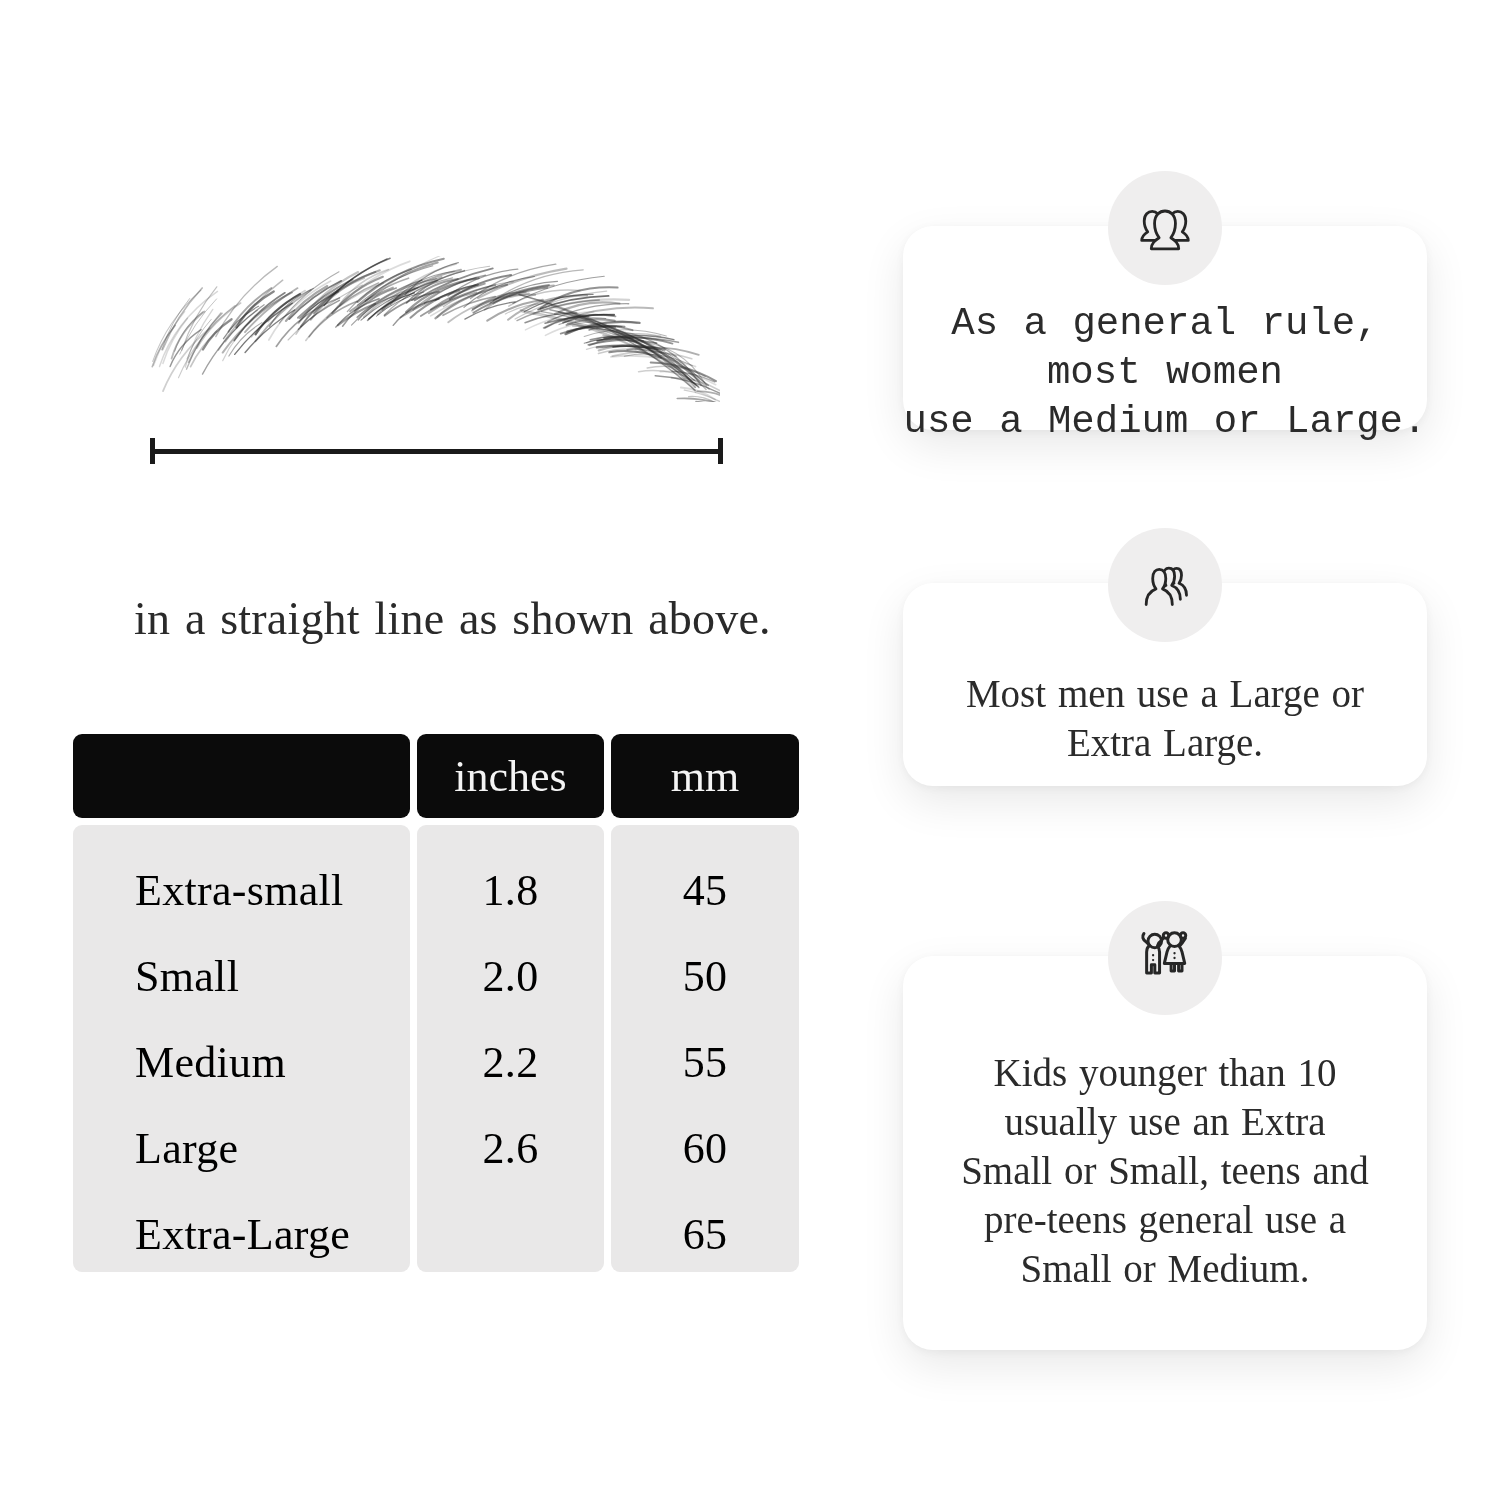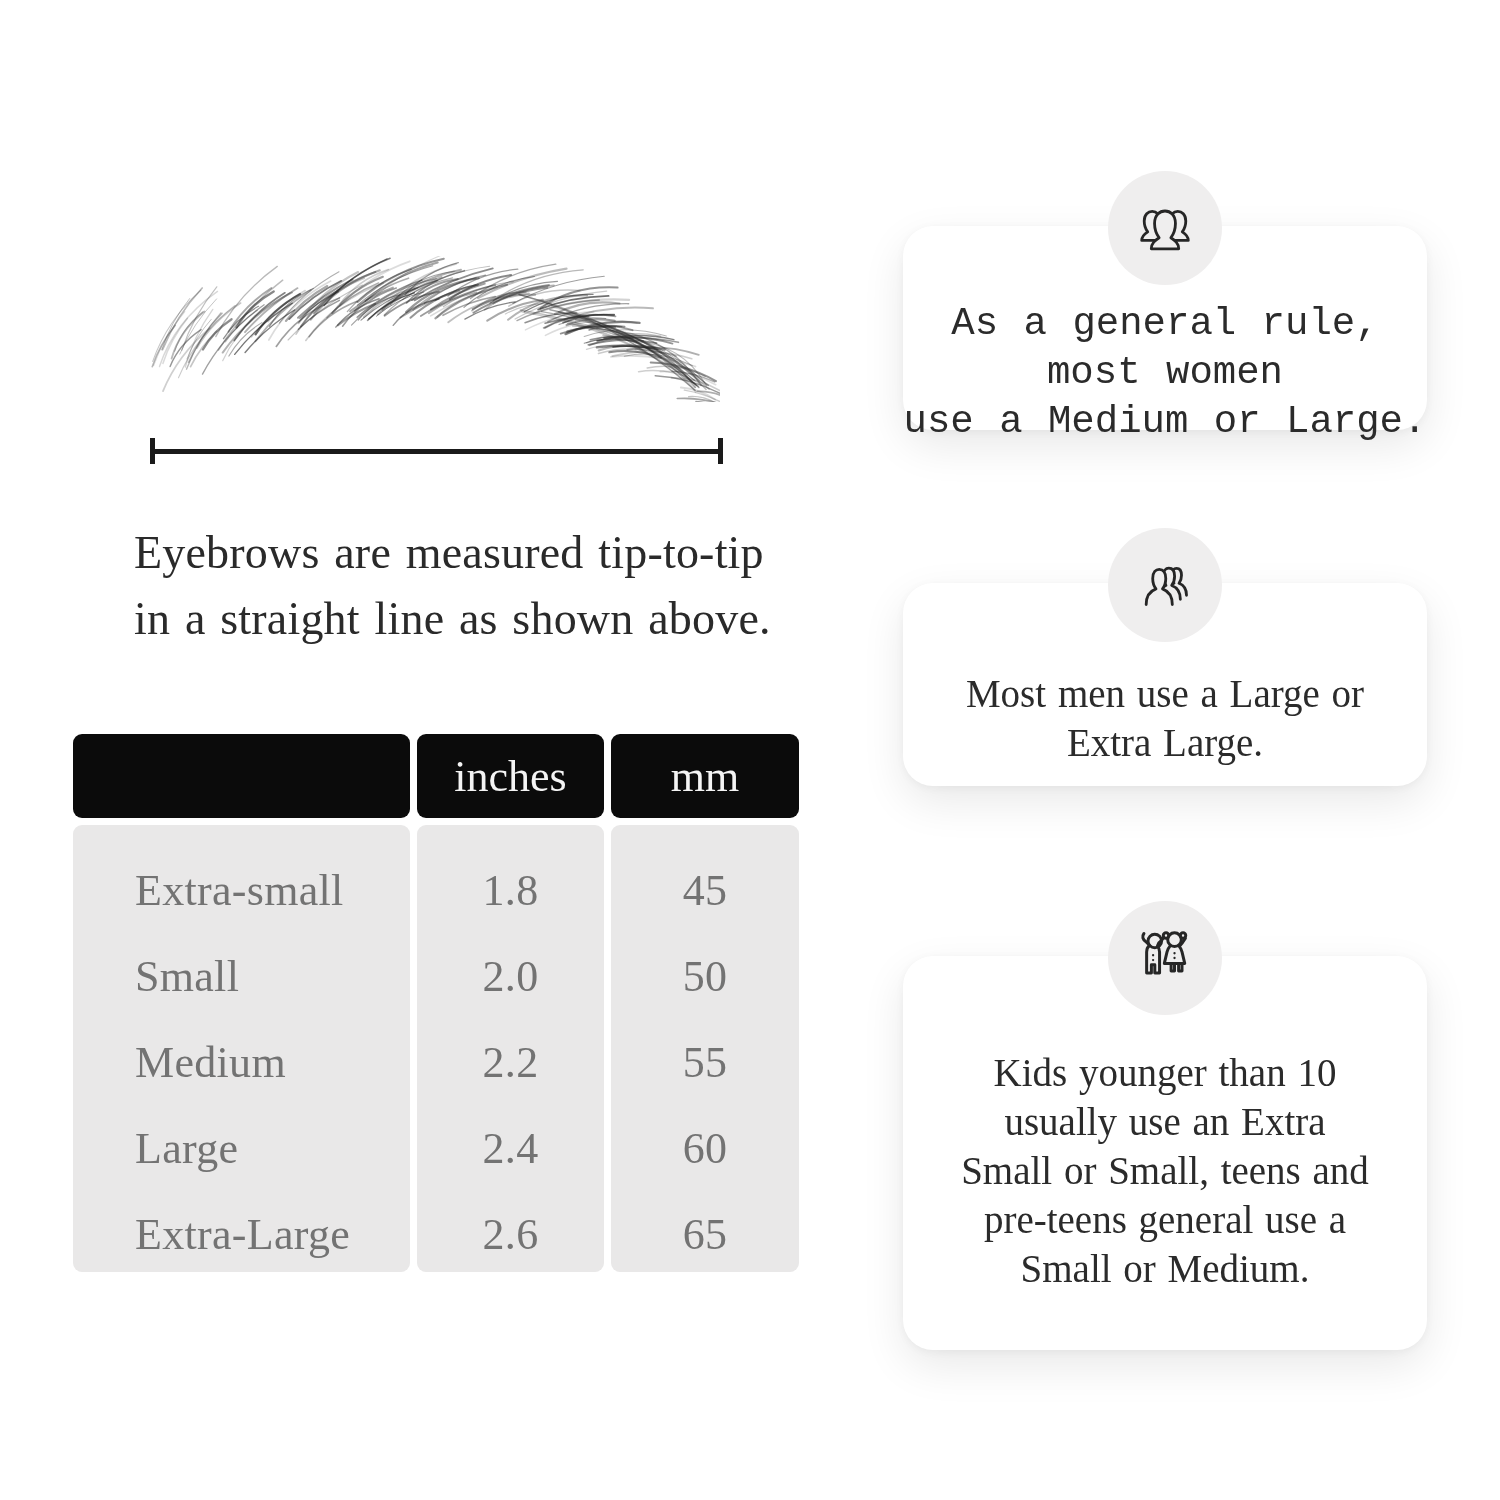--- a/index.html
+++ b/index.html
@@ -30,21 +30,21 @@
   .tbody{margin-top:7px;}
   .th{
     height:84px;background:var(--table-header-bg);border-radius:9px;
     display:flex;align-items:center;justify-content:center;
     color:#f4f4f4;font-size:44px;
   }
   .tcol{
     background:var(--table-body-bg);border-radius:9px;height:447px;
     padding-top:22px;box-sizing:border-box;
   }
-  .trow{height:86px;display:flex;align-items:center;font-size:44px;color:#737373;letter-spacing:.3px;}
+  .trow{height:86px;display:flex;align-items:center;font-size:44px;color:#000000;letter-spacing:.3px;}
   .tcol-labels .trow{padding-left:62px;}
   .tcol-center .trow{justify-content:center;}
   
   .card{
     position:absolute;left:903px;width:524px;background:var(--card-bg);border-radius:30px;
     box-shadow:0 2px 8px rgba(0,0,0,.045), 0 16px 44px rgba(0,0,0,.09);
     box-sizing:border-box;text-align:center;
     font-size:39px;line-height:49px;color:#2b2b2b;word-spacing:2px;
   }
   .card-women{top:226px;height:204px;padding-top:74px;font-family:Liberation Mono, monospace;}
@@ -276,21 +276,21 @@
       <path d="M48.9 103.0 Q57.2 81.3 73.2 63.4" fill="none" stroke="#3a3a3a" stroke-width="0.96" stroke-opacity="0.32" stroke-linecap="round"></path>
     </svg>
 
   <div class="mline">
     <span class="mcap"></span>
     <span class="mbar"></span>
     <span class="mcap"></span>
   </div>
 
   <p class="caption">
-    <span>Eyebrows are measured tip-to-tip</span><br>
+    <br>
     <span>in a straight line as shown above.</span>
   </p>
 
   <div class="size-table">
     <div class="thead">
       <div class="th"></div>
       <div class="th">inches</div>
       <div class="th">mm</div>
     </div>
     <div class="tbody">
@@ -298,21 +298,20 @@
         <div class="trow">Extra-small</div>
         <div class="trow">Small</div>
         <div class="trow">Medium</div>
         <div class="trow">Large</div>
         <div class="trow">Extra-Large</div>
       </div>
       <div class="tcol tcol-center">
         <div class="trow">1.8</div>
         <div class="trow">2.0</div>
         <div class="trow">2.2</div>
-        <div class="trow">2.4</div>
         <div class="trow">2.6</div>
       </div>
       <div class="tcol tcol-center">
         <div class="trow">45</div>
         <div class="trow">50</div>
         <div class="trow">55</div>
         <div class="trow">60</div>
         <div class="trow">65</div>
       </div>
     </div>

